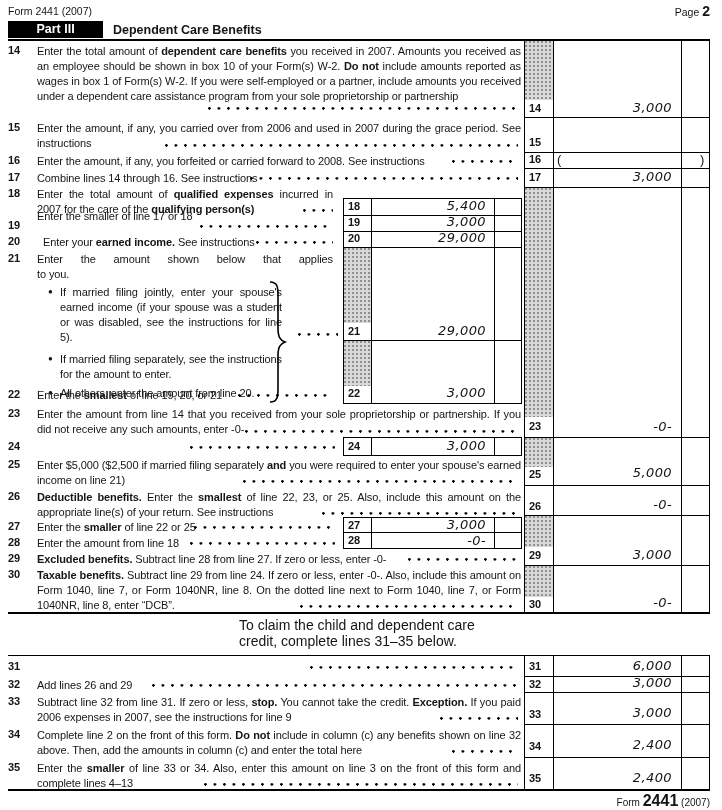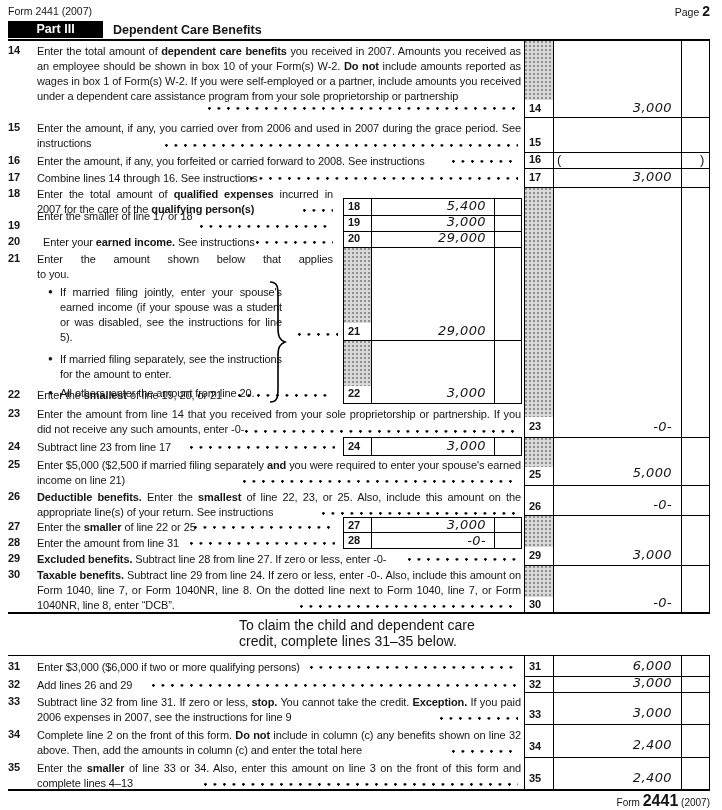--- a/index.html
+++ b/index.html
@@ -179,37 +179,36 @@
 
   <div class="n" style="left:8px;top:388px;">22</div>
   <div class="t" style="left:37px;top:388px;width:296px;text-align:left;"><span>Enter the </span><span class="b">smallest</span><span> of line 19, 20, or 21</span></div>
   <div class="dots" style="left:238px;top:394px;width:95px;"></div>
 
   <div class="n" style="left:8px;top:407px;">23</div>
   <div class="t" style="left:37px;top:407px;width:484px;"><span>Enter the amount from line 14 that you received from your sole proprietorship or partnership. If you did not receive any such amounts, enter -0-</span></div>
   <div class="dots" style="left:245px;top:430px;width:273px;"></div>
 
   <div class="n" style="left:8px;top:440px;">24</div>
-  <div class="t" style="left:37px;top:440px;width:296px;text-align:left;"><span>Subtract line 23 from line 17</span></div>
   <div class="dots" style="left:190px;top:446px;width:145px;"></div>
 
   <div class="n" style="left:8px;top:458px;">25</div>
   <div class="t" style="left:37px;top:458px;width:484px;"><span>Enter $5,000 ($2,500 if married filing separately </span><span class="b">and</span><span> you were required to enter your spouse's earned income on line 21)</span></div>
   <div class="dots" style="left:243px;top:480px;width:275px;"></div>
 
   <div class="n" style="left:8px;top:490px;">26</div>
   <div class="t" style="left:37px;top:490px;width:484px;"><span class="b">Deductible benefits.</span><span> Enter the </span><span class="b">smallest</span><span> of line 22, 23, or 25. Also, include this amount on the appropriate line(s) of your return. See instructions</span></div>
   <div class="dots" style="left:322px;top:512px;width:196px;"></div>
 
   <div class="n" style="left:8px;top:520px;">27</div>
   <div class="t" style="left:37px;top:520px;width:296px;text-align:left;"><span>Enter the </span><span class="b">smaller</span><span> of line 22 or 25</span></div>
   <div class="dots" style="left:194px;top:526px;width:141px;"></div>
 
   <div class="n" style="left:8px;top:536px;">28</div>
-  <div class="t" style="left:37px;top:536px;width:296px;text-align:left;"><span>Enter the amount from line 31</span></div>
+  <div class="t" style="left:37px;top:536px;width:296px;text-align:left;"><span>Enter the amount from line 18</span></div>
   <div class="dots" style="left:190px;top:542px;width:145px;"></div>
 
   <div class="n" style="left:8px;top:552px;">29</div>
   <div class="t" style="left:37px;top:552px;width:484px;text-align:left;"><span class="b">Excluded benefits.</span><span> Subtract line 28 from line 27. If zero or less, enter -0-</span></div>
   <div class="dots" style="left:408px;top:558px;width:110px;"></div>
 
   <div class="n" style="left:8px;top:568px;">30</div>
   <div class="t" style="left:37px;top:568px;width:484px;"><span class="b">Taxable benefits.</span><span> Subtract line 29 from line 24. If zero or less, enter -0-. Also, include this amount on Form 1040, line 7, or Form 1040NR, line 8. On the dotted line next to Form 1040, line 7, or Form 1040NR, line 8, enter “DCB”.</span></div>
   <div class="dots" style="left:300px;top:605px;width:218px;"></div>
 
@@ -235,21 +234,20 @@
   <div class="bn" style="left:529px;top:740px;">34</div>
   <div class="bn" style="left:529px;top:772px;">35</div>
 
   <div class="v" style="left:556px;top:658px;width:116px;">6,000</div>
   <div class="v" style="left:556px;top:675px;width:116px;">3,000</div>
   <div class="v" style="left:556px;top:705px;width:116px;">3,000</div>
   <div class="v" style="left:556px;top:737px;width:116px;">2,400</div>
   <div class="v" style="left:556px;top:770px;width:116px;">2,400</div>
 
   <div class="n" style="left:8px;top:660px;">31</div>
-  <div class="t" style="left:37px;top:660px;width:484px;text-align:left;"><span>Enter $3,000 ($6,000 if two or more qualifying persons)</span></div>
   <div class="dots" style="left:310px;top:666px;width:208px;"></div>
 
   <div class="n" style="left:8px;top:678px;">32</div>
   <div class="t" style="left:37px;top:678px;width:484px;text-align:left;"><span>Add lines 26 and 29</span></div>
   <div class="dots" style="left:152px;top:684px;width:366px;"></div>
 
   <div class="n" style="left:8px;top:695px;">33</div>
   <div class="t" style="left:37px;top:695px;width:484px;"><span>Subtract line 32 from line 31. If zero or less, </span><span class="b">stop.</span><span> You cannot take the credit. </span><span class="b">Exception.</span><span> If you paid 2006 expenses in 2007, see the instructions for line 9</span></div>
   <div class="dots" style="left:440px;top:717px;width:78px;"></div>
 

